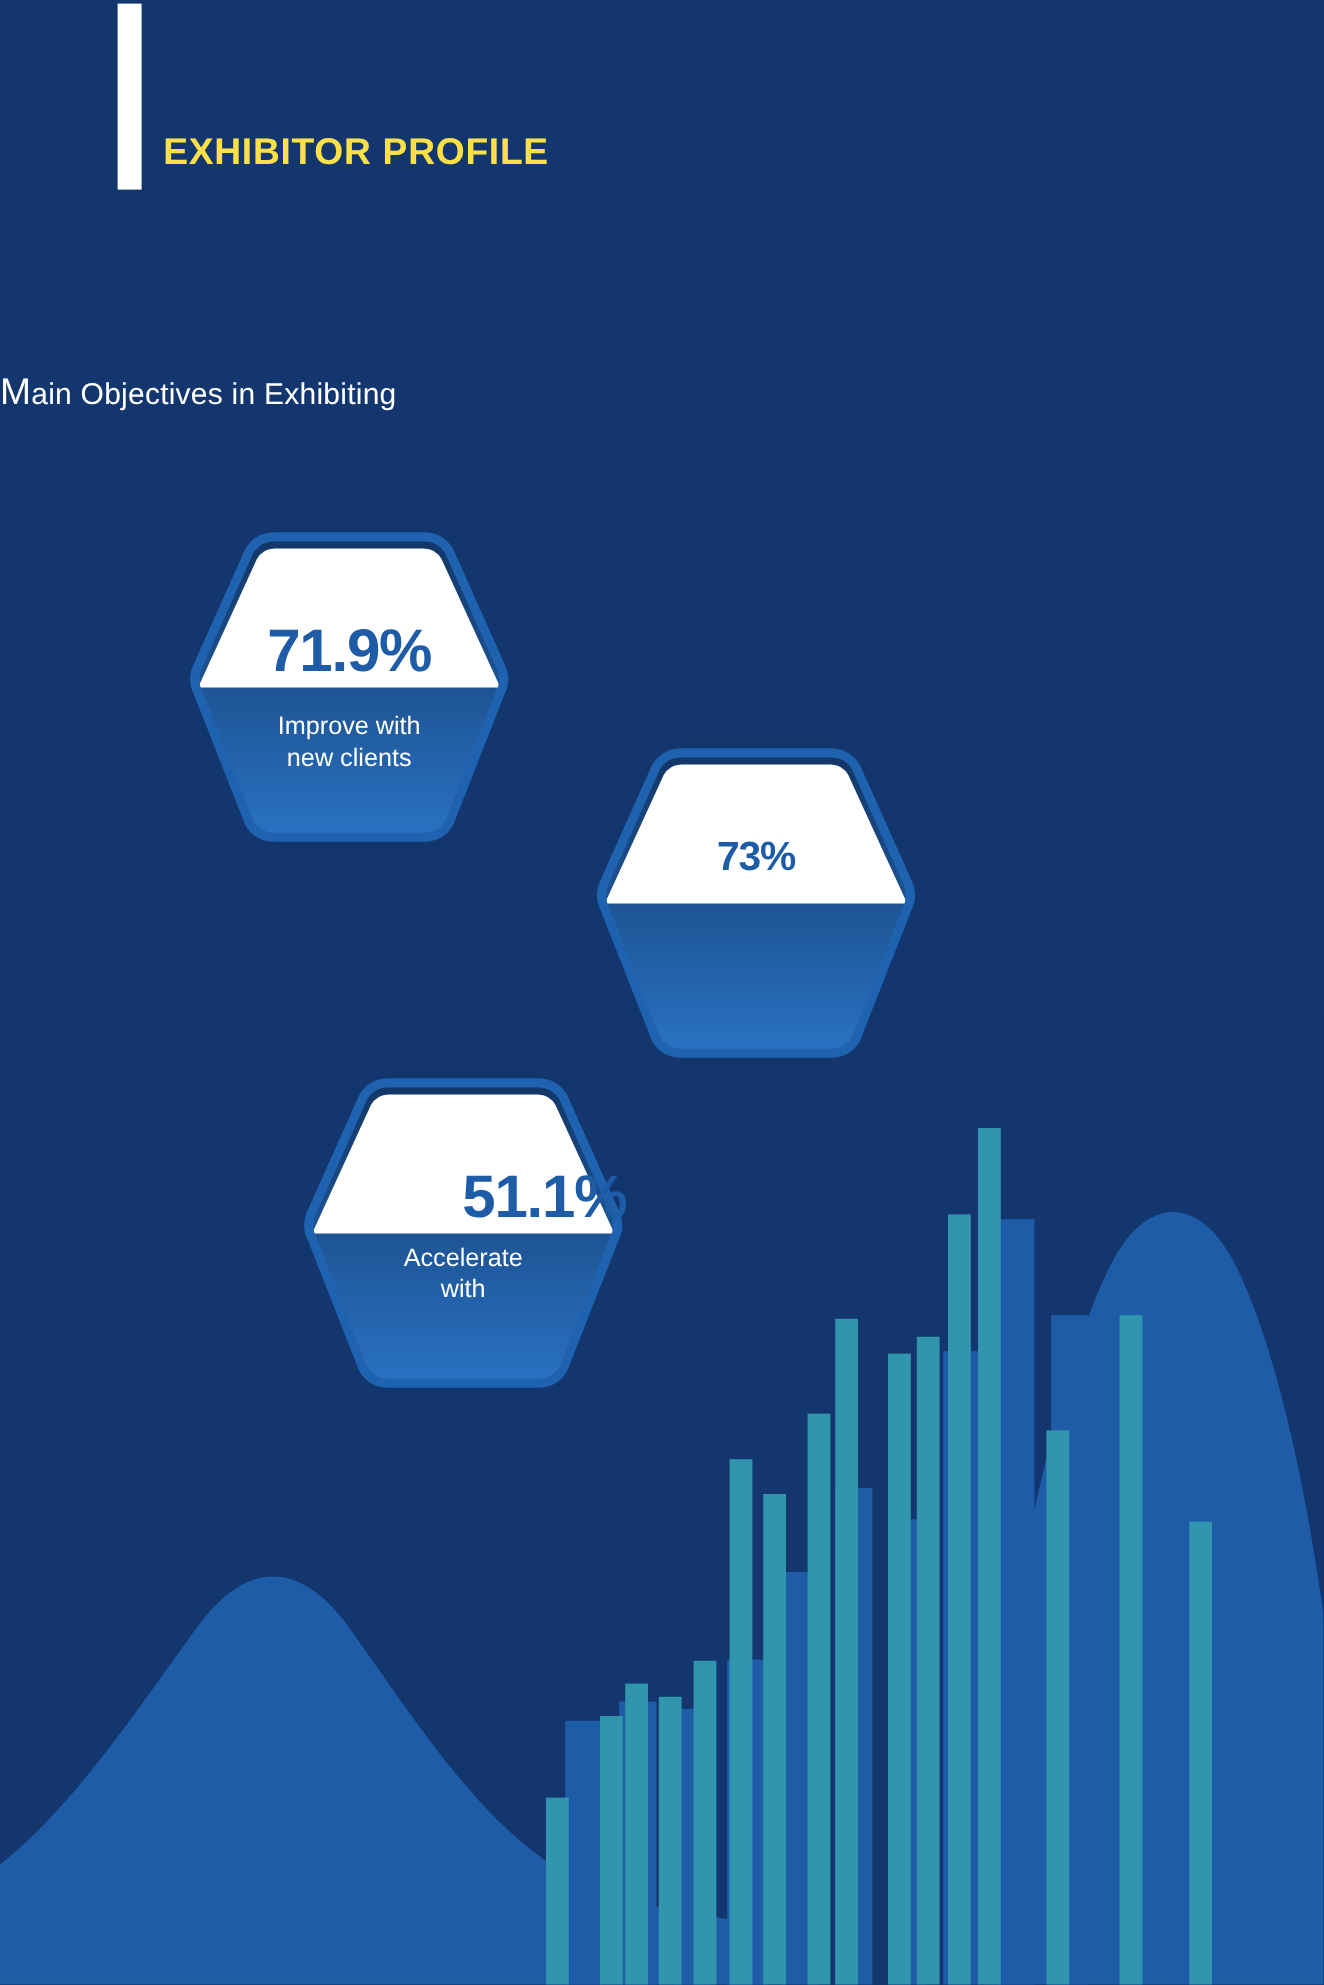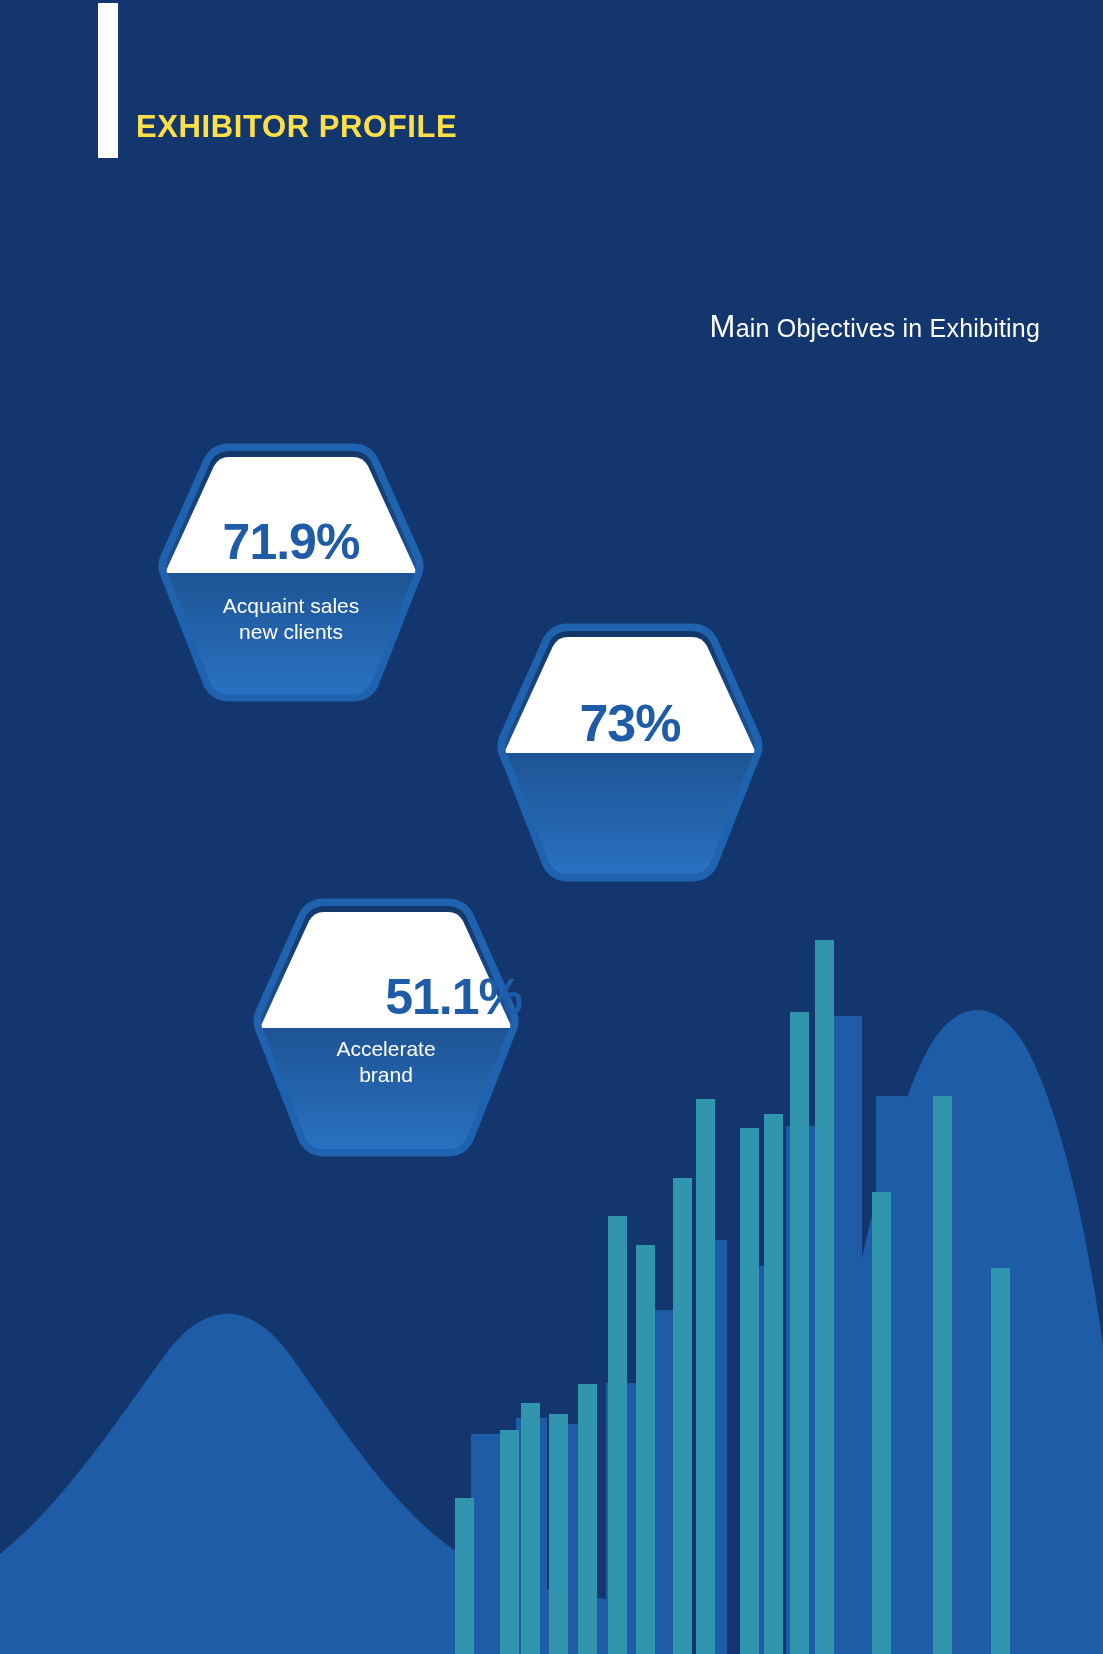--- a/index.html
+++ b/index.html
@@ -45,21 +45,21 @@
     padding-left:18px;
     padding-bottom:16px;
     white-space:nowrap;
   }
 
   
   #subtitle {
     position:absolute;
     left:0; top:309px;
     width:1040px;
-    text-align:right;
+    text-align:left;
     color:#FFFFFF;
     font-size:25px;
     font-weight:400;
     letter-spacing:0.2px;
     z-index:5;
     white-space:nowrap;
   }
   #subtitle .lead-cap { font-size:31px; }
 
   
@@ -87,21 +87,21 @@
     font-weight:400;
     line-height:1.26;
   }
 
   
   #hex-1       { left:155px; top:443px; width:272px; height:311px; }
   #hex-1 .hex-pct   { top:74px; font-size:50px; }
   #hex-1 .hex-label { top:150px; }
   
   #hex-2       { left:494px; top:623px; width:272px; height:259px; }
-  #hex-2 .hex-pct   { top:74px; font-size:52px; }
+  #hex-2 .hex-pct   { top:74px; font-size:34px; }
   #hex-2 .hex-label { top:150px; }
   
   #hex-3       { left:250px; top:898px; width:272px; height:259px; }
   #hex-3 .hex-pct   { top:74px; font-size:50px;text-align:right; }
   #hex-3 .hex-label { top:138px; }
 </style>
 </head>
 <body>
 
 <div id="page">
@@ -190,21 +190,21 @@
       <g clip-path="url(#hexclip1)">
 
         <rect x="0" y="0" width="272" height="259" fill="url(#hexgrad1)"></rect>
 
         <path d="M 74 14 L 198 14 Q 208 14 213 23 L 262 130 L 10 130
                  L 59 23 Q 64 14 74 14 Z" fill="#FFFFFF"></path>
       </g>
     </svg>
     <div class="hex-pct">71.9%</div>
     <div class="hex-label">
-      <div>Acquaint sales</div>
+      <div>Improve with</div>
       <div>new clients</div>
     </div>
   </div>
 
   <div class="hex" id="hex-2">
     <svg viewBox="0 0 272 259" width="272" height="259" xmlns="http://www.w3.org/2000/svg">
       <defs>
         <linearGradient id="hexgrad2" x1="0" y1="0" x2="0" y2="1">
           <stop offset="0%" stop-color="#123564"></stop>
           <stop offset="100%" stop-color="#2A73C4"></stop>
@@ -245,17 +245,17 @@
                L 14 134 Q 8 123 14 112 L 56 18 Q 62 8 74 8 Z" fill="none" stroke="#1F63B0" stroke-width="15"></path>
       <g clip-path="url(#hexclip3)">
         <rect x="0" y="0" width="272" height="259" fill="url(#hexgrad3)"></rect>
         <path d="M 74 14 L 198 14 Q 208 14 213 23 L 262 130 L 10 130
                  L 59 23 Q 64 14 74 14 Z" fill="#FFFFFF"></path>
       </g>
     </svg>
     <div class="hex-pct">51.1%</div>
     <div class="hex-label">
       <div>Accelerate</div>
-      <div>brand</div>
+      <div>with</div>
     </div>
   </div>
 
 </div>
 
 </body></html>

